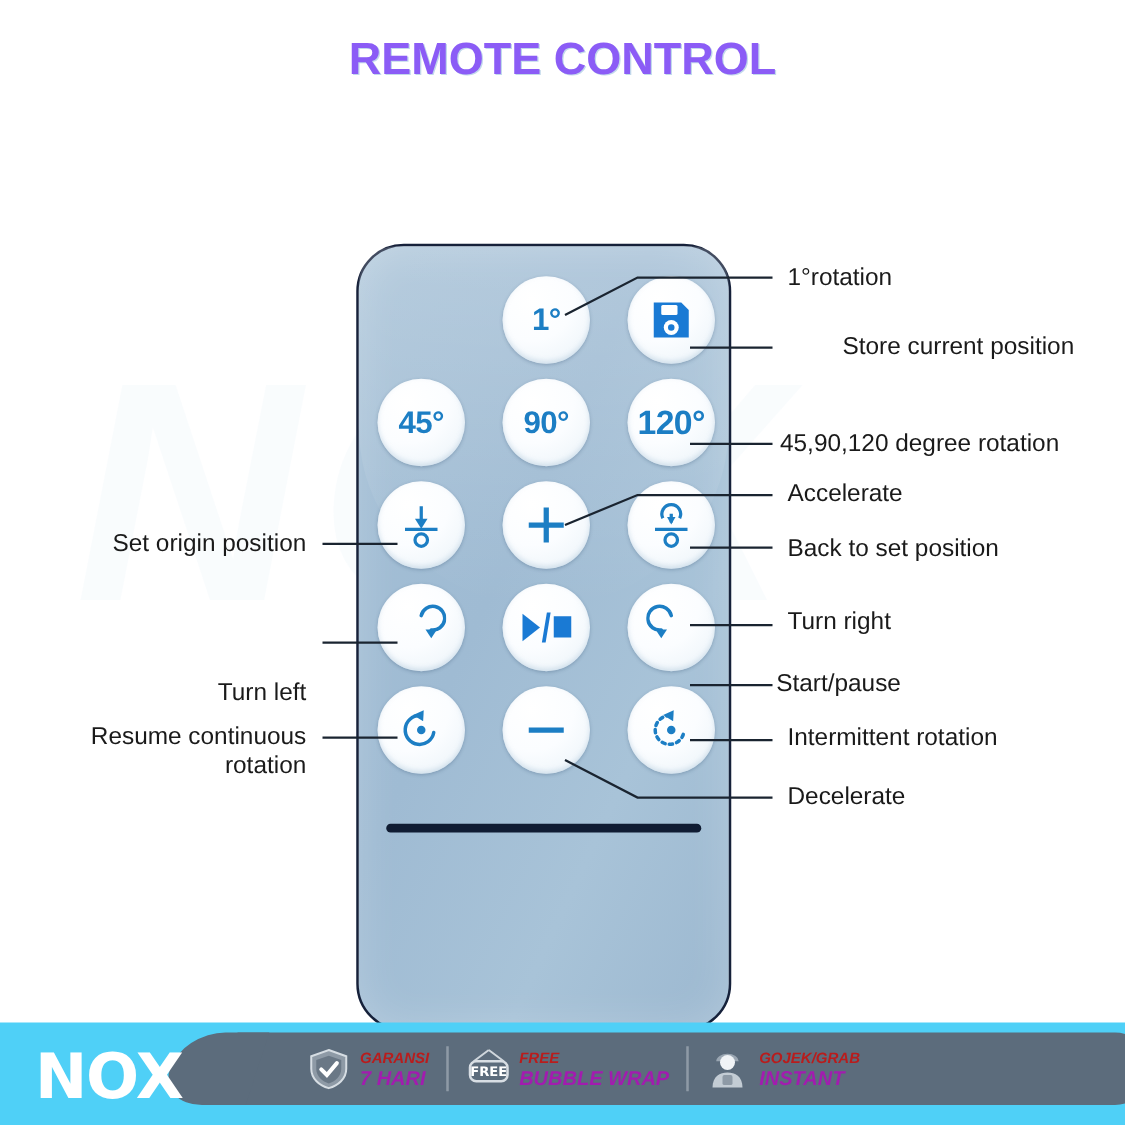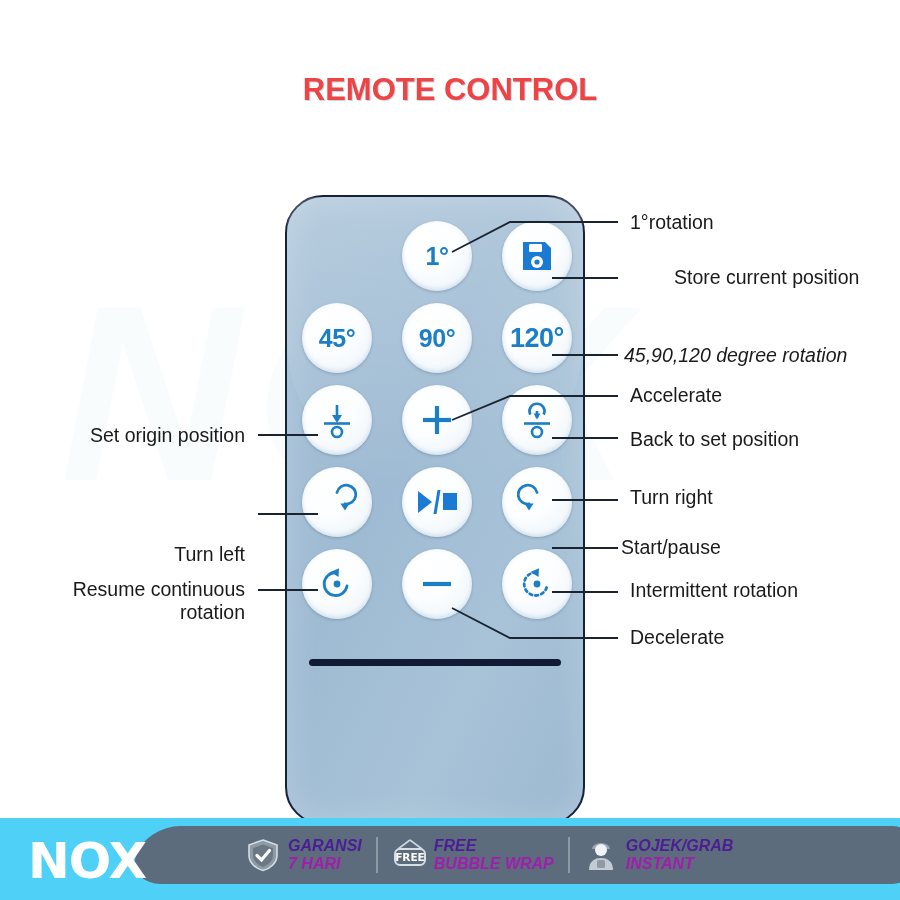--- a/index.html
+++ b/index.html
@@ -30,27 +30,26 @@
   }
 
   
   .title-wrap {
     position: absolute;
     top: 18px; left: 0; width: 900px;
     text-align: center;
     z-index: 5;
   }
   .title-line {
-    color: #ef4444;
+    color: #8b5cf6;
     font-weight: bold;
-    font-size: 31px;
+    font-size: 36px;
     line-height: 57px;
     letter-spacing: 0px;
     text-shadow: 1px 1px 0 rgba(120,170,210,.45);
-    margin-top: 43px;
   }
 
   
   .remote {
     position: absolute;
     left: 285px; top: 195px;
     width: 300px; height: 630px;
     border-radius: 38px;
     border: 2.5px solid #16213a;
     background:
@@ -151,21 +150,21 @@
   }
   .banner-items {
     position: absolute;
     left: 232px; top: 10px;
     height: 54px;
     display: flex; align-items: center;
     z-index: 4;
   }
   .bi { display: flex; align-items: center; gap: 8px; padding: 0 14px; }
   .bi-text { line-height: 18px; }
-  .bi-l1 { color: #4c1d95; font-weight: bold; font-style: italic; font-size: 16px; }
+  .bi-l1 { color: #b91c1c; font-weight: bold; font-style: italic; font-size: 12px; }
   .bi-l2 { color: #a21caf; font-weight: bold; font-style: italic; font-size: 16px; }
   .bi-sep { width: 2px; height: 36px; background: #8e9aa6; }
   .bi-ico { width: 34px; height: 34px; flex: 0 0 34px; }
 </style>
 </head>
 <body>
 
 <div class="watermark">
   <div class="wm-txt">NOX</div>
 </div>
@@ -318,21 +317,21 @@
     <path d="M452 608 L510 638 L618 638"></path>
 
     <path d="M318 435 L258 435"></path>
     <path d="M318 514 L258 514"></path>
     <path d="M318 590 L258 590"></path>
   </g>
 </svg>
 
 <div class="label r" style="left:630px; top:211px;">1°rotation</div>
 <div class="label r" style="left:630px; top:266px;margin-left:44px;">Store current position</div>
-<div class="label r" style="left:624px; top:344px;font-style:italic;">45,90,120 degree rotation</div>
+<div class="label r" style="left:624px; top:344px;">45,90,120 degree rotation</div>
 <div class="label r" style="left:630px; top:384px;">Accelerate</div>
 <div class="label r" style="left:630px; top:428px;">Back to set position</div>
 <div class="label r" style="left:630px; top:486px;">Turn right</div>
 <div class="label r" style="left:621px; top:536px;">Start/pause</div>
 <div class="label r" style="left:630px; top:579px;">Intermittent rotation</div>
 <div class="label r" style="left:630px; top:626px;">Decelerate</div>
 
 <div class="label l" style="right:655px; top:424px; width:220px;">Set origin position</div>
 <div class="label l" style="right:655px; top:503px; width:220px;margin-top:40px;">Turn left</div>
 <div class="label l" style="right:655px; top:578px; width:230px;">Resume continuous

